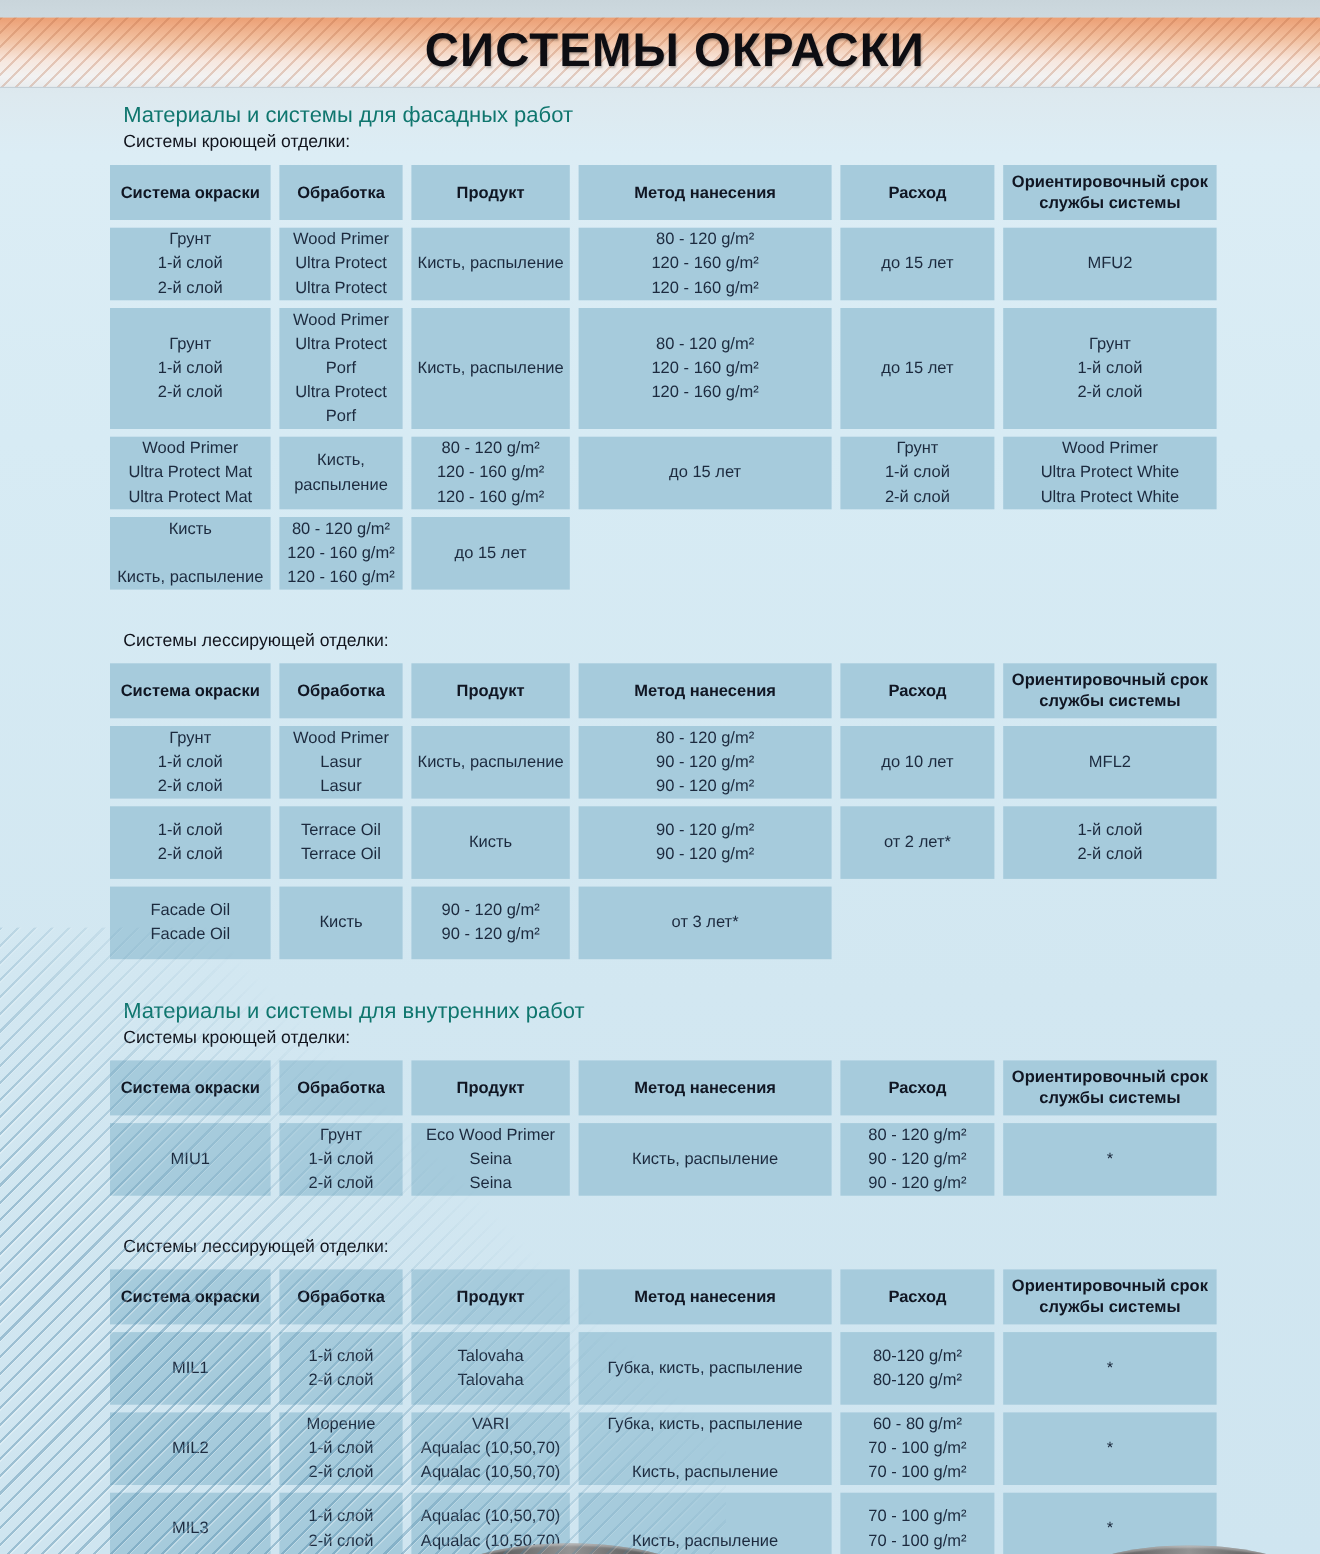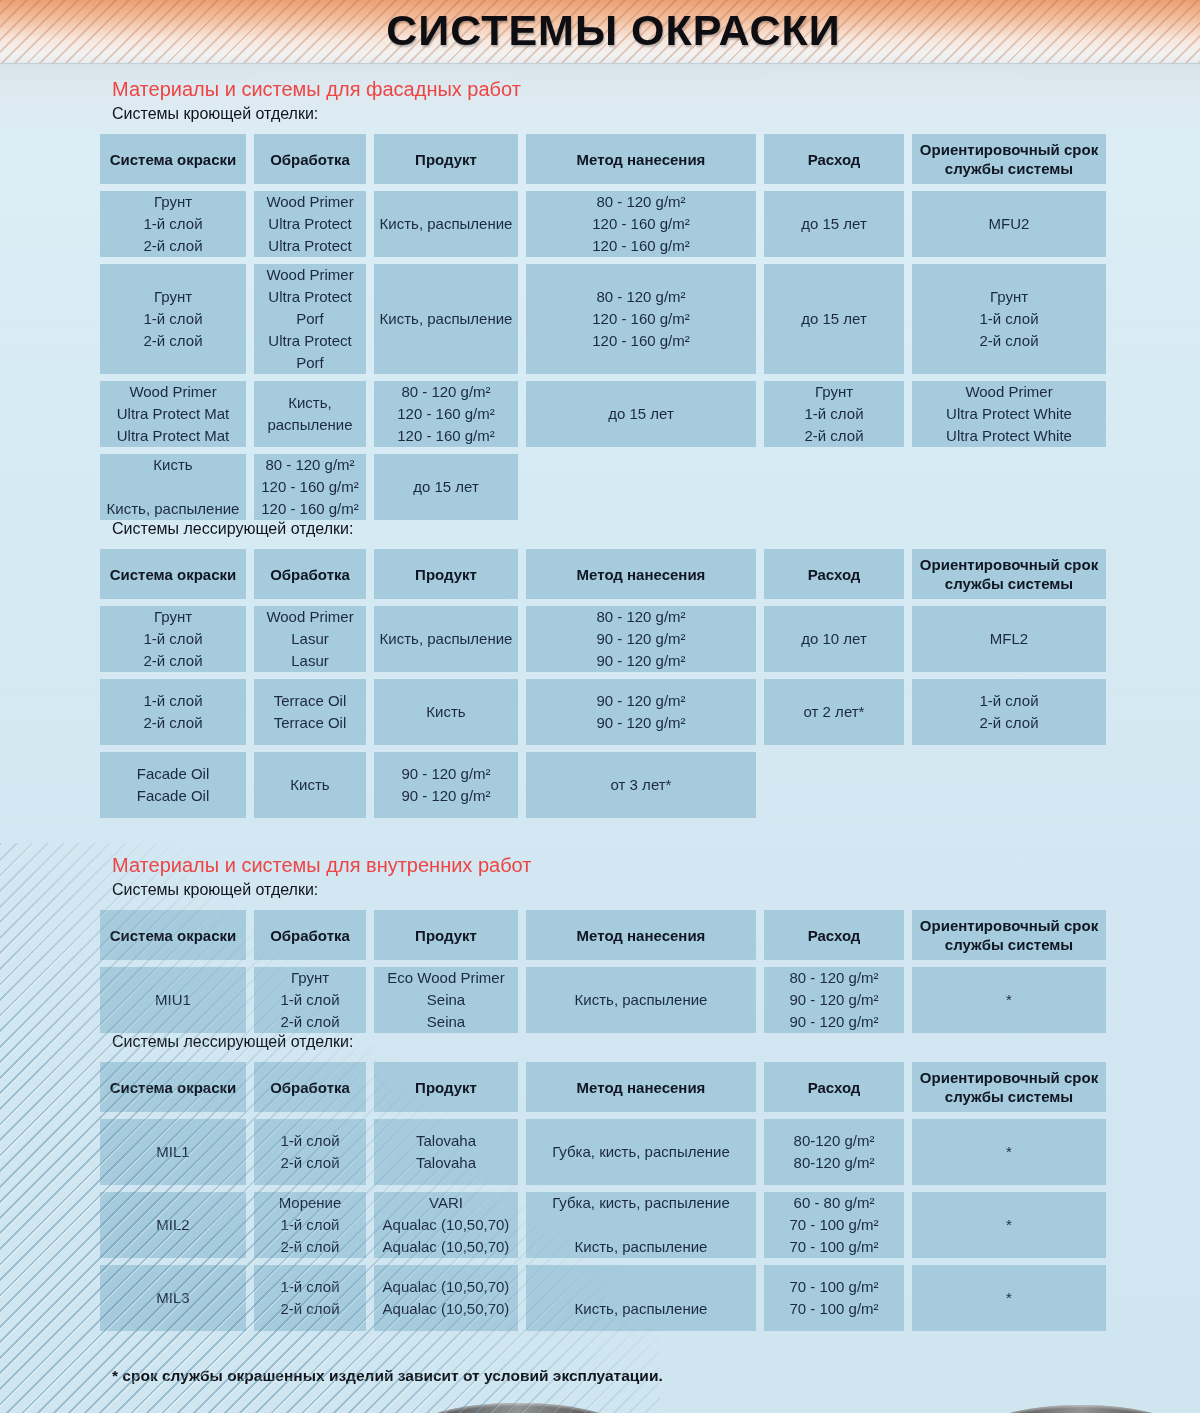--- a/index.html
+++ b/index.html
@@ -10,37 +10,37 @@
   }
   
   .banner{
     position:relative;height:63px;
     background:
       repeating-linear-gradient(135deg, rgba(181,104,66,0.28) 0 2px, rgba(255,255,255,0) 2px 9px),
       linear-gradient(180deg,#ec9f74 0%,#f2bf9e 30%,#f7e7de 62%,#f2f2f2 85%,#e9ecee 100%);
     border-bottom:1px solid #c3cfd6;
   }
   .banner h1{
-    margin:0;padding-top:6px;text-align:center;
+    margin:16px;padding-top:6px;text-align:center;
     font-size:43px;font-weight:bold;letter-spacing:1px;color:#0d0d12;
     text-shadow:1px 2px 2px rgba(0,0,0,0.25);
     padding-left:27px;
   }
   
   .main{position:relative;padding:0 0 0 100px;z-index:1;}
   .section-title{
-    font-size:20px;font-weight:normal;color:#ef4444;
+    font-size:20px;font-weight:normal;color:#0f766e;
     margin:36px 0 4px 12px;
   }
   .section-title.first{margin-top:14px;}
   .tbl-subtitle{
     font-size:16px;font-weight:normal;color:#10131c;
     margin:0 0 11px 12px;
   }
-  .tbl-subtitle.standalone{}
+  .tbl-subtitle.standalone{margin-top:38px;}
   .tbl{
     display:grid;
     grid-template-columns:146px 112px 144px 230px 140px 194px;
     column-gap:8px;row-gap:7px;
     width:1076px;
   }
   .cell{
     background:#a6cbdc;
     display:flex;align-items:center;justify-content:center;
     text-align:center;white-space:pre-line;

